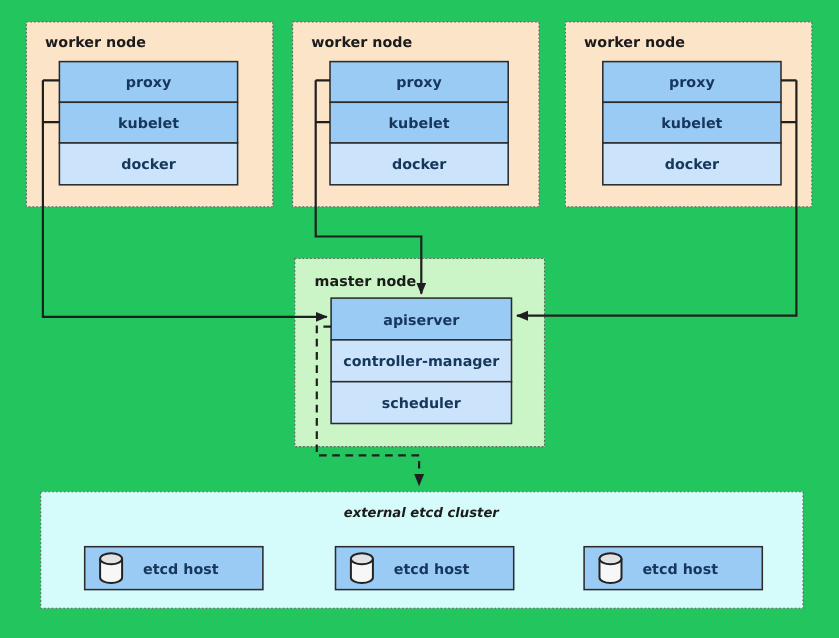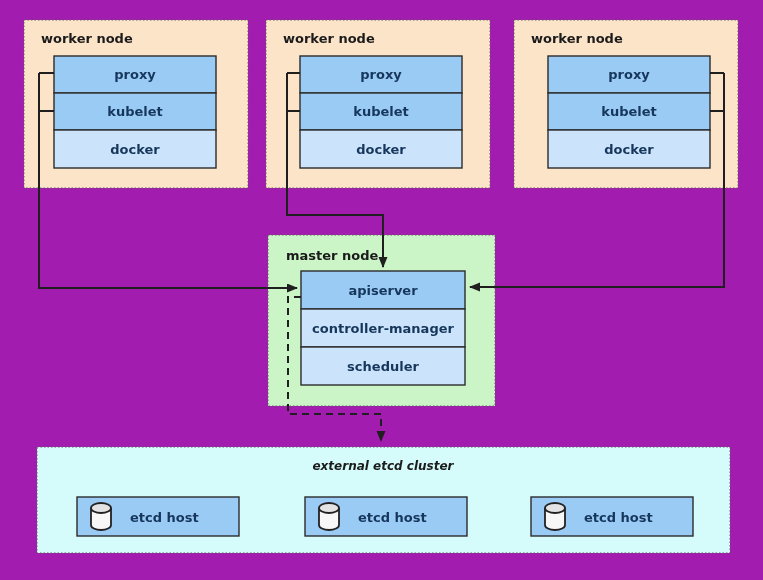--- a/index.html
+++ b/index.html
@@ -1,16 +1,16 @@
 <!DOCTYPE html>
 <html><head>
 <meta charset="utf-8">
 <style>
   html,body{margin:0;padding:0;background:#ffffff;}
-  .stage{position:relative;width:763px;height:580px;background:#a21caf;overflow:hidden;
+  .stage{position:relative;width:763px;height:580px;background:#22c55e;overflow:hidden;
          font-family:"DejaVu Sans","Liberation Sans",sans-serif;}
   svg{display:block;}
   .group-rect{stroke:#5f5f5f;stroke-width:1;stroke-dasharray:1.5 2;}
   .comp-rect{stroke:#2b2b2b;stroke-width:1.4;}
   .group-title{font-family:"DejaVu Sans","Liberation Sans",sans-serif;font-weight:bold;
                font-size:13px;fill:#1b1b1b;}
   .comp-label{font-family:"DejaVu Sans","Liberation Sans",sans-serif;font-weight:bold;
               font-size:13px;fill:#16365c;text-anchor:middle;}
   .etcd-title{font-family:"DejaVu Sans","Liberation Sans",sans-serif;font-weight:bold;
               font-style:italic;font-size:12px;fill:#1b1b1b;text-anchor:middle;}

